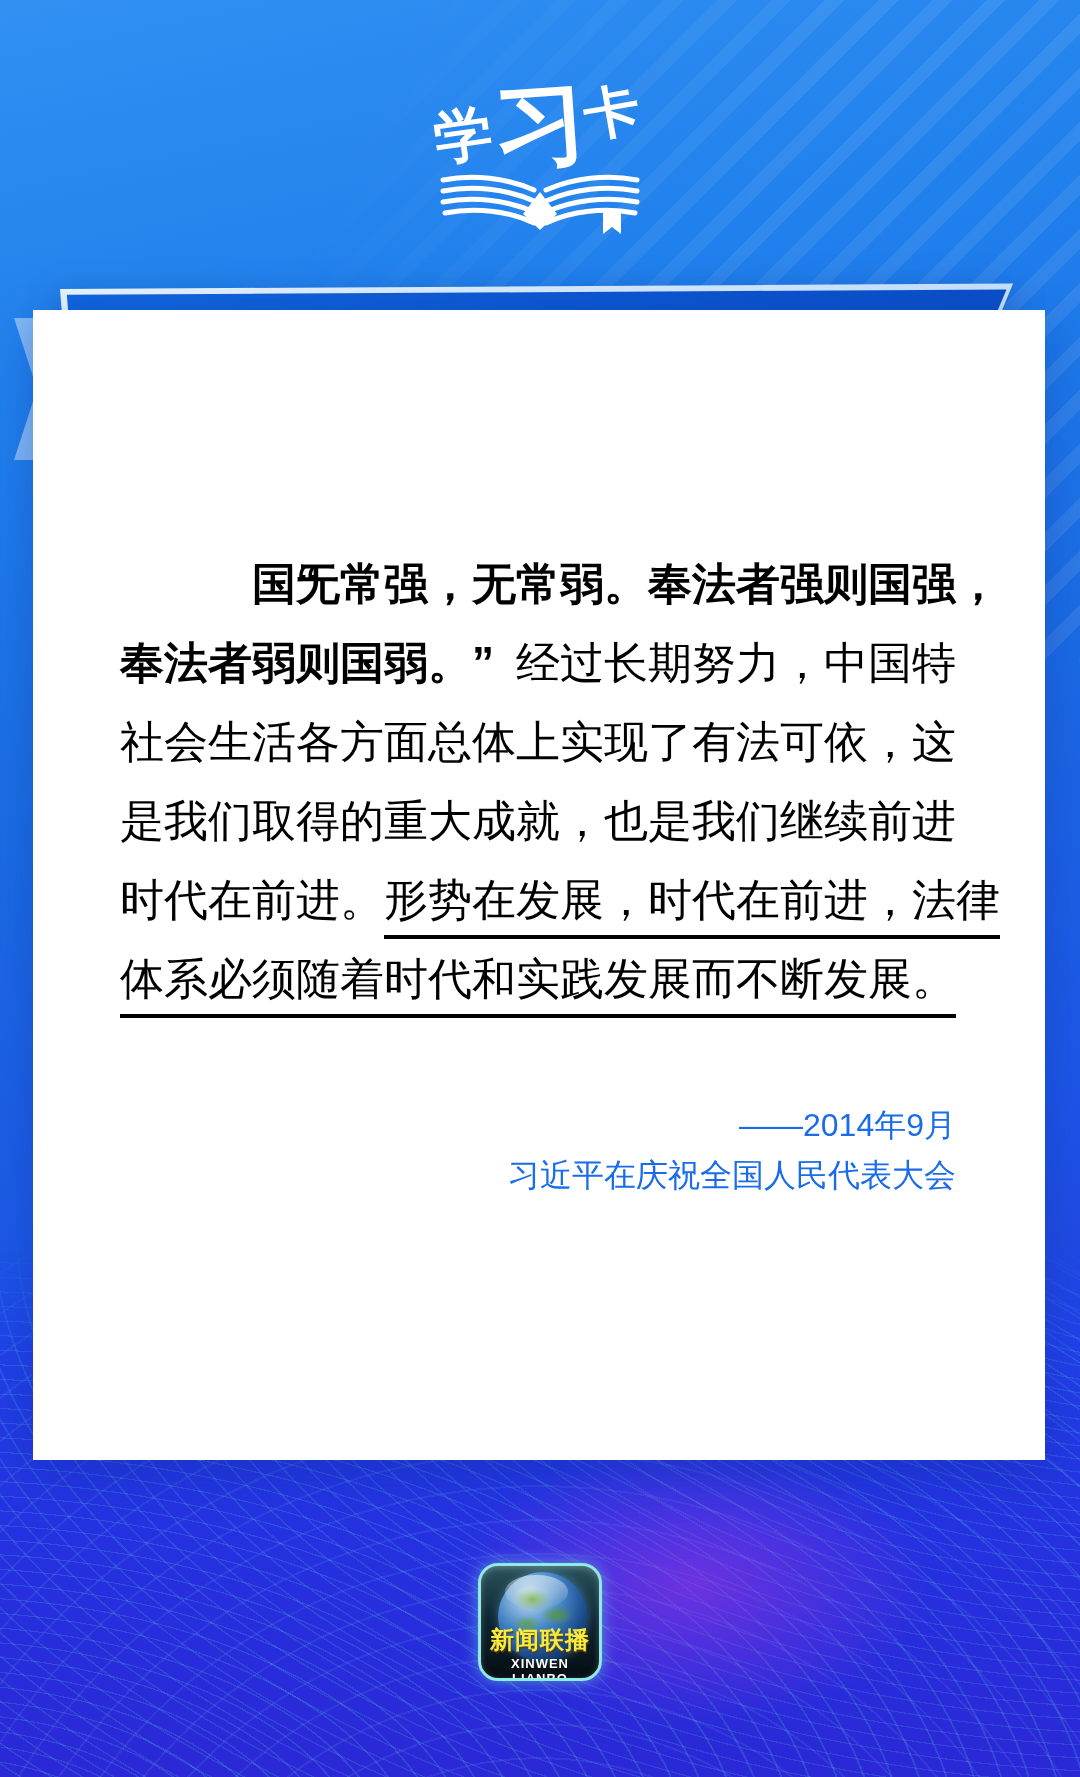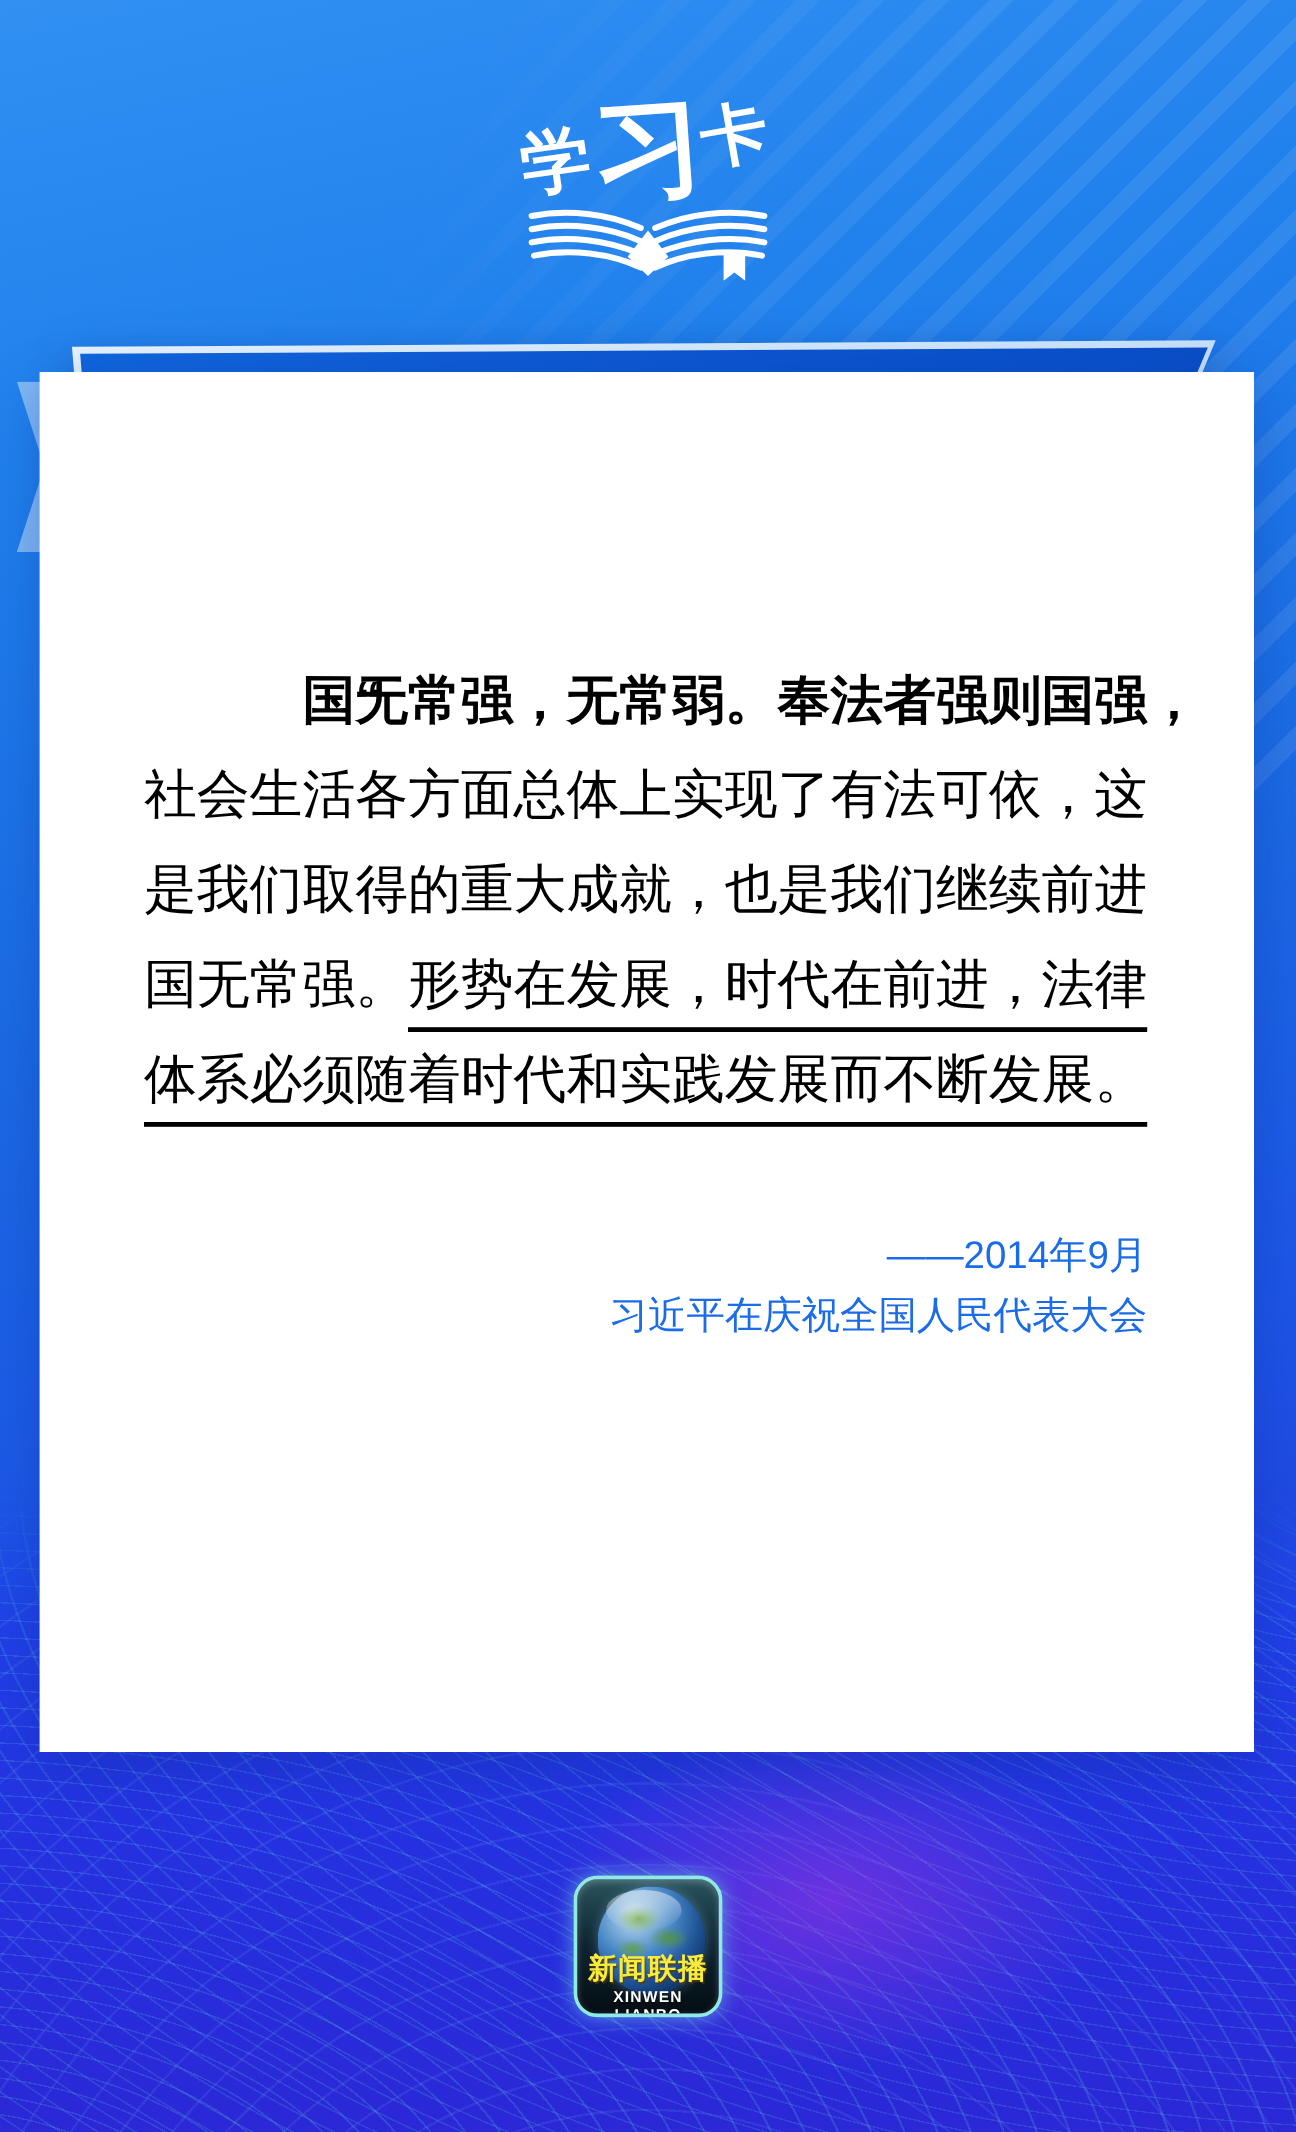--- a/index.html
+++ b/index.html
@@ -135,23 +135,24 @@
     <div class="banner-core">
       <div class="bl">国无常强，无常弱。</div>
       <div class="bl">奉法者强则国强，奉法者弱则国弱。</div>
     </div>
   </div>
 
   <div class="card">
     <div class="card-inner">
       <div class="quote-body">
           <div class="body-line indent"><span class="b "><span class="fwo">“</span>国无常强，无常弱。奉法者强则国强，</span></div>
+          <div class="body-line"><span class="b ">奉法者弱则国弱。<span class="fwc">”</span></span><span class="">经过长期努力，中国特</span></div>
           <div class="body-line"><span class="">社会生活各方面总体上实现了有法可依，这</span></div>
           <div class="body-line"><span class="">是我们取得的重大成就，也是我们继续前进</span></div>
-          <div class="body-line"><span class="">国无常强。</span><span class="u">形势在发展，时代在前进，法律</span></div>
+          <div class="body-line"><span class="">时代在前进。</span><span class="u">形势在发展，时代在前进，法律</span></div>
           <div class="body-line"><span class="u">体系必须随着时代和实践发展而不断发展。</span></div>
         </div>
       <div class="attribution">
         <div class="date">——2014年9月</div>
         <div>习近平在庆祝全国人民代表大会</div>
       </div>
     </div>
   </div>
 
   <div class="app-icon">

